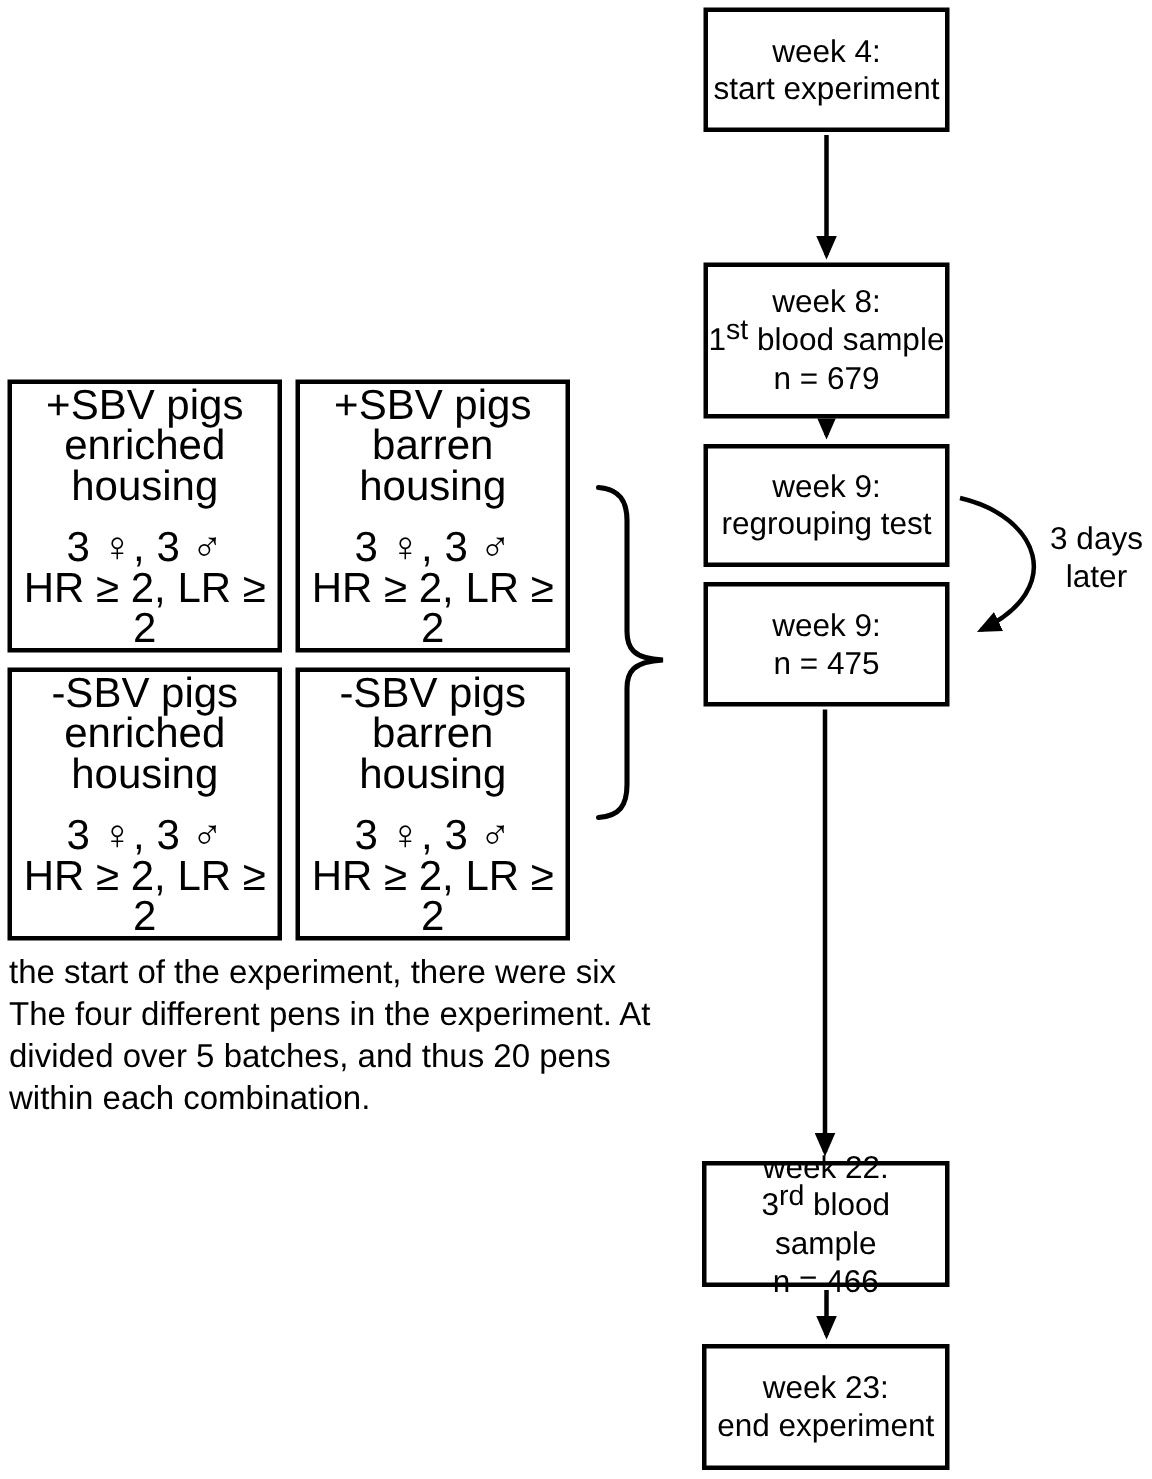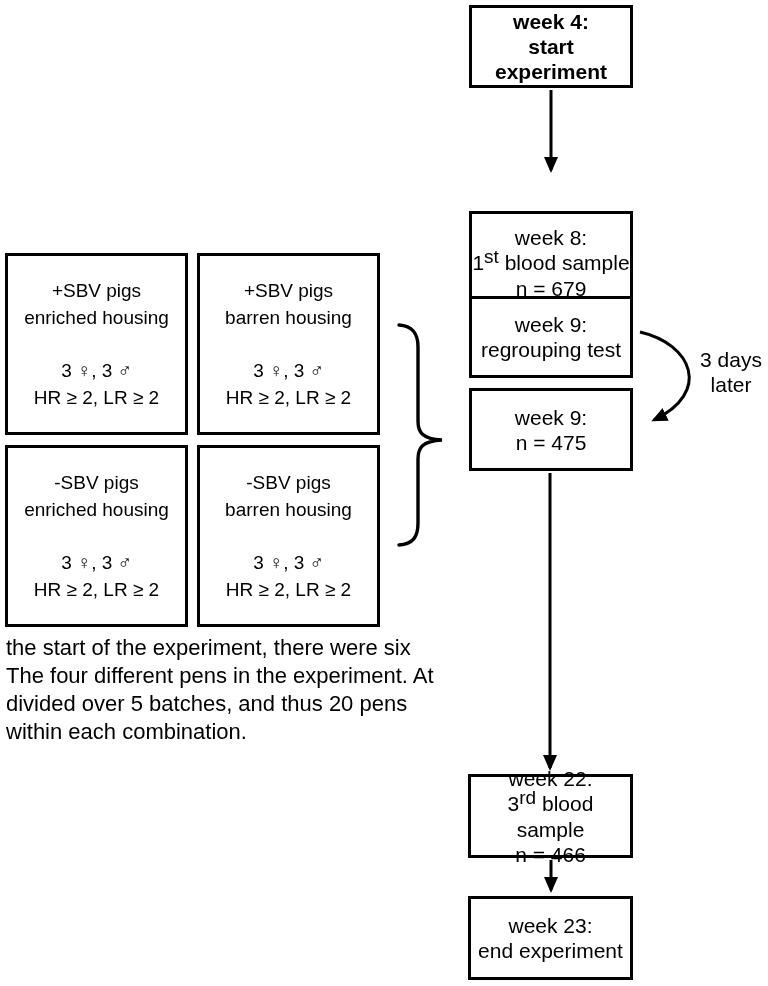--- a/index.html
+++ b/index.html
@@ -51,21 +51,21 @@
     box-sizing: border-box;
     border: 3px solid #000000;
     background: #ffffff;
     width: 183px;
     height: 182px;
     display: flex;
     flex-direction: column;
     justify-content: center;
     align-items: center;
     text-align: center;
-    font-size: 19px;
+    font-size: 28px;
     line-height: 27px;
   }
   .pb-gap {
     height: 26px;
   }
   .ord {
     font-size: 19px;
     position: relative;
     top: -7px;
   }
@@ -143,26 +143,26 @@
     <div>HR ≥ 2, LR ≥ 2</div>
   </div>
 
   <div class="caption">
     <div>the start of the experiment, there were six</div>
     <div>The four different pens in the experiment. At</div>
     <div>divided over 5 batches, and thus 20 pens</div>
     <div>within each combination.</div>
   </div>
 
-  <div class="flow-box" style="left:469px; top:5px; width:164px; height:83px;font-weight:bold;">
+  <div class="flow-box" style="left:469px; top:5px; width:164px; height:83px;">
     <div>week 4:</div>
     <div>start experiment</div>
   </div>
 
-  <div class="flow-box" style="left:469px; top:175px; width:164px; height:104px;margin-top:36px;">
+  <div class="flow-box" style="left:469px; top:175px; width:164px; height:104px;">
     <div>week 8:</div>
     <div><span>1</span><span class="ord">st</span><span> blood sample</span></div>
     <div>n = 679</div>
   </div>
 
   <div class="flow-box" style="left:469px; top:296px; width:164px; height:82px;">
     <div>week 9:</div>
     <div>regrouping test</div>
   </div>
 

